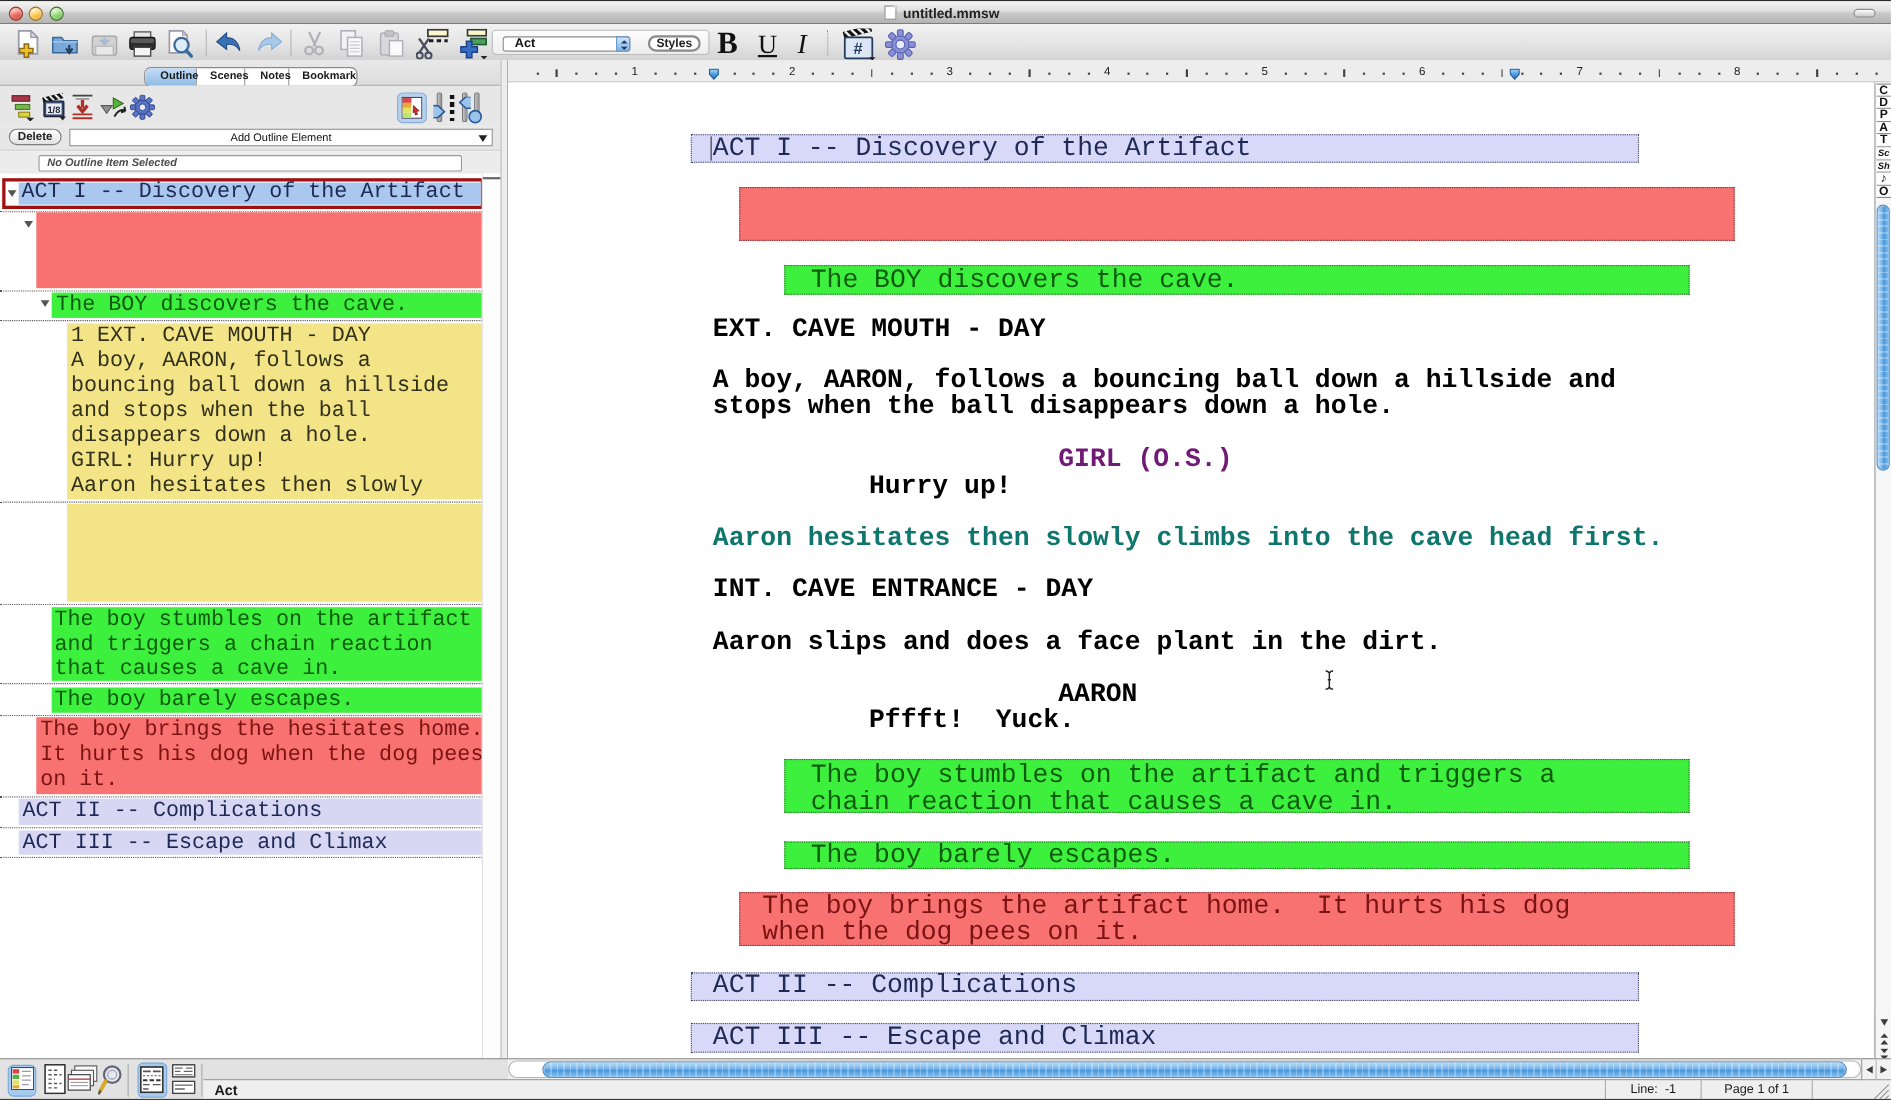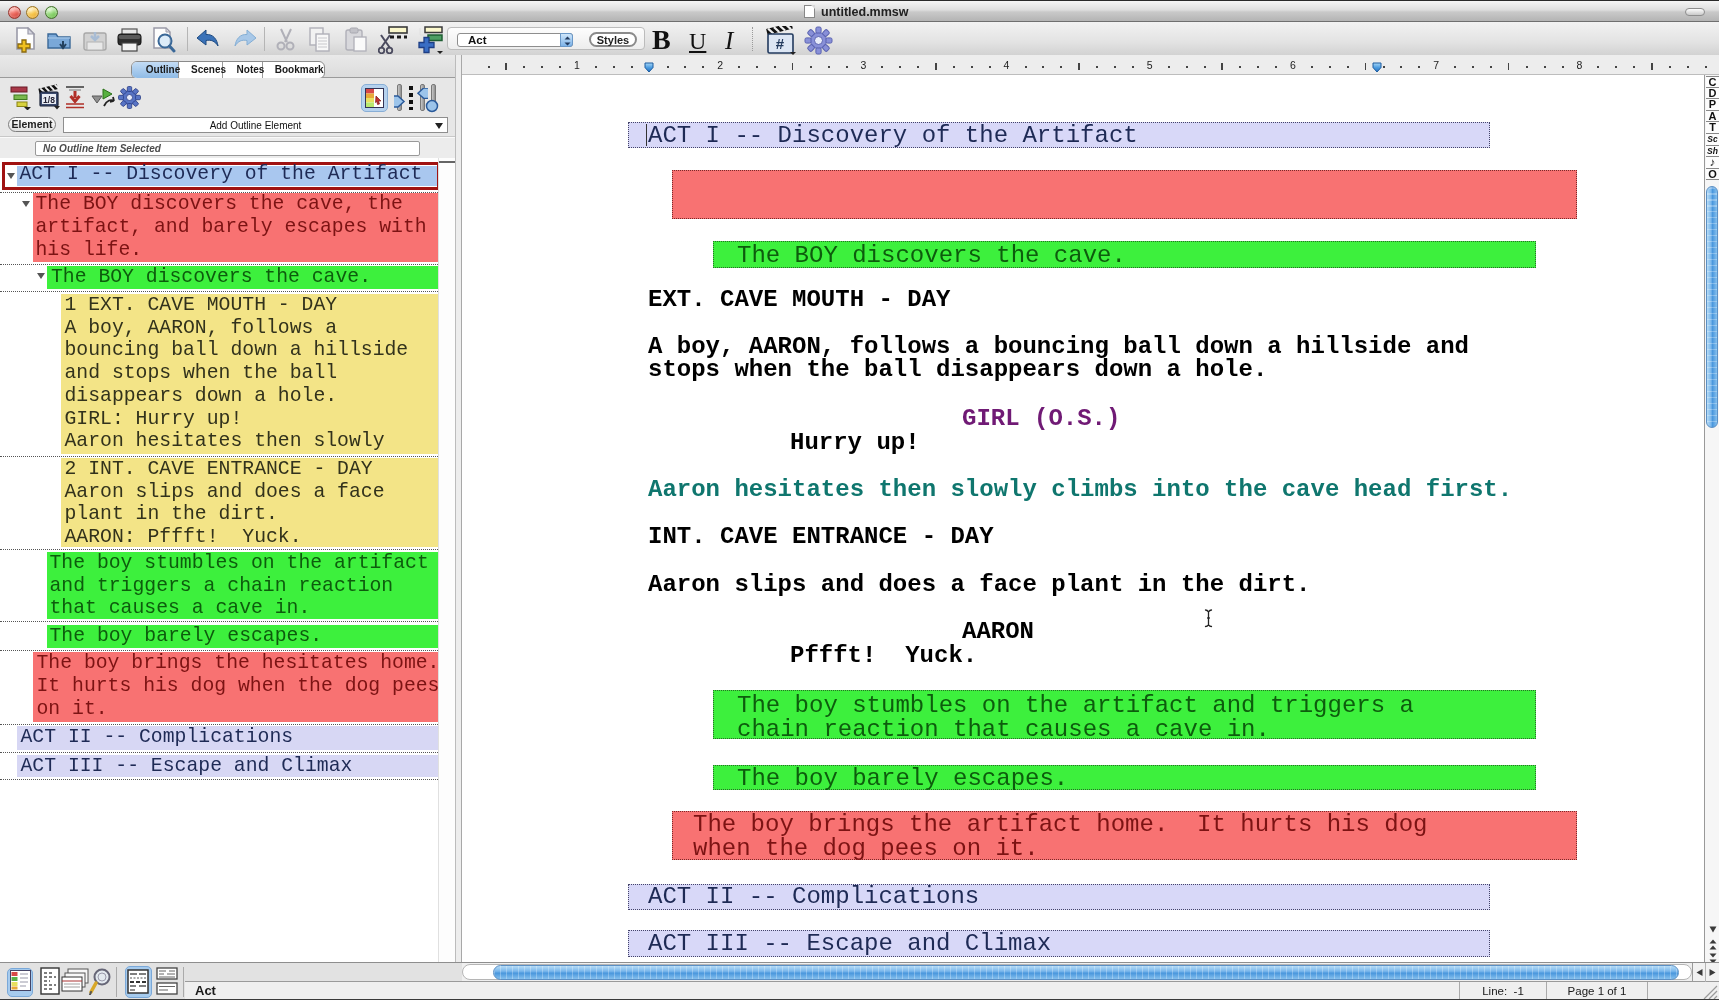--- a/index.html
+++ b/index.html
@@ -268,58 +268,51 @@
 <div class="abs" style="left:420px; top:6px; width:4.5px; height:27px; background:linear-gradient(90deg,#c8c8c8,#909090); border:0.5px solid #787878; border-radius:2px;"></div>
 <svg class="abs" style="left:412px; top:10px" width="16" height="13" viewBox="0 0 16 13">
       <path d="M15 1 L7 1 L1 6.5 L7 12 L15 12 Z" fill="#9cc4ea" stroke="#2a5a9a" stroke-width="1.5" transform="translate(5,-1) scale(0.95)"></path>
     </svg>
 <div class="abs" style="left:431px; top:6px; width:4.5px; height:27px; background:linear-gradient(90deg,#c8c8c8,#909090); border:0.5px solid #787878; border-radius:2px;"></div>
 <svg class="abs" style="left:424.5px; top:21px" width="14" height="14" viewBox="0 0 14 14">
       <circle cx="7" cy="7" r="5.5" fill="#9cc4ea" stroke="#2a5a9a" stroke-width="1.5"></circle>
     </svg>
   </div>
 <div id="delrow">
-  <div id="delbtn">Element</div>
+  <div id="delbtn">Delete</div>
   <div id="addfield">Add Outline Element<span class="dar"></span></div>
 </div>
 <div id="groove"></div>
 <div id="noitemrow">
     <div id="noitempop">No Outline Item Selected</div>
   </div>
 <div id="leftwhite"></div>
 <div id="outlist">
     <div class="abs" style="left:2px; top:3.5px; width:438px; height:28px; background:#fff; border:3px solid #a01212;"></div>
 <div class="abs" style="left:16.5px; top:7.5px; width:420.5px; height:20.5px; background:#a9c7ef"></div>
 <div class="oitem" style="left:19.5px; top:5.0px; color:#1e2a55">ACT I -- Discovery of the Artifact</div>
 <div class="otri" style="left:6.5px; top:14.5px; border-top-color:#555"></div>
 <div class="osep" style="top:33.5px"></div>
 <div class="abs" style="left:33.0px; top:35.0px; width:407.0px; height:68.5px; background:#f87272"></div>
-<div class="oitem" style="left:35.5px; top:35.2px; color:#7c1313">The BOY discovers the cave, the
-artifact, and barely escapes with
-his life.</div>
 <div class="otri" style="left:21.5px; top:42.5px; border-top-color:#555"></div>
 <div class="osep" style="top:105.5px"></div>
 <div class="abs" style="left:47.0px; top:107.5px; width:393.0px; height:23.0px; background:#3df03d"></div>
 <div class="oitem" style="left:51.0px; top:107.8px; color:#0d5c0d">The BOY discovers the cave.</div>
 <div class="otri" style="left:36.5px; top:115.0px; border-top-color:#555"></div>
 <div class="osep" style="top:133.0px"></div>
 <div class="abs" style="left:61.0px; top:135.5px; width:379.0px; height:160.0px; background:#f3e487"></div>
 <div class="oitem" style="left:64.5px; top:136.0px; color:#32321c">1 EXT. CAVE MOUTH - DAY
 A boy, AARON, follows a
 bouncing ball down a hillside
 and stops when the ball
 disappears down a hole.
 GIRL: Hurry up!
 Aaron hesitates then slowly</div>
 <div class="osep" style="top:297.5px"></div>
 <div class="abs" style="left:61.0px; top:299.5px; width:379.0px; height:89.0px; background:#f3e487"></div>
-<div class="oitem" style="left:64.5px; top:300.0px; color:#32321c">2 INT. CAVE ENTRANCE - DAY
-Aaron slips and does a face
-plant in the dirt.
-AARON: Pffft!  Yuck.</div>
 <div class="osep" style="top:390.5px"></div>
 <div class="abs" style="left:47.0px; top:393.5px; width:393.0px; height:67.5px; background:#3df03d"></div>
 <div class="oitem" style="left:49.5px; top:393.8px; color:#0d5c0d">The boy stumbles on the artifact
 and triggers a chain reaction
 that causes a cave in.</div>
 <div class="osep" style="top:463.0px"></div>
 <div class="abs" style="left:47.0px; top:466.5px; width:393.0px; height:23.0px; background:#3df03d"></div>
 <div class="oitem" style="left:49.5px; top:466.8px; color:#0d5c0d">The boy barely escapes.</div>
 <div class="osep" style="top:491.5px"></div>
 <div class="abs" style="left:33.0px; top:494.0px; width:407.0px; height:69.5px; background:#f87272"></div>

